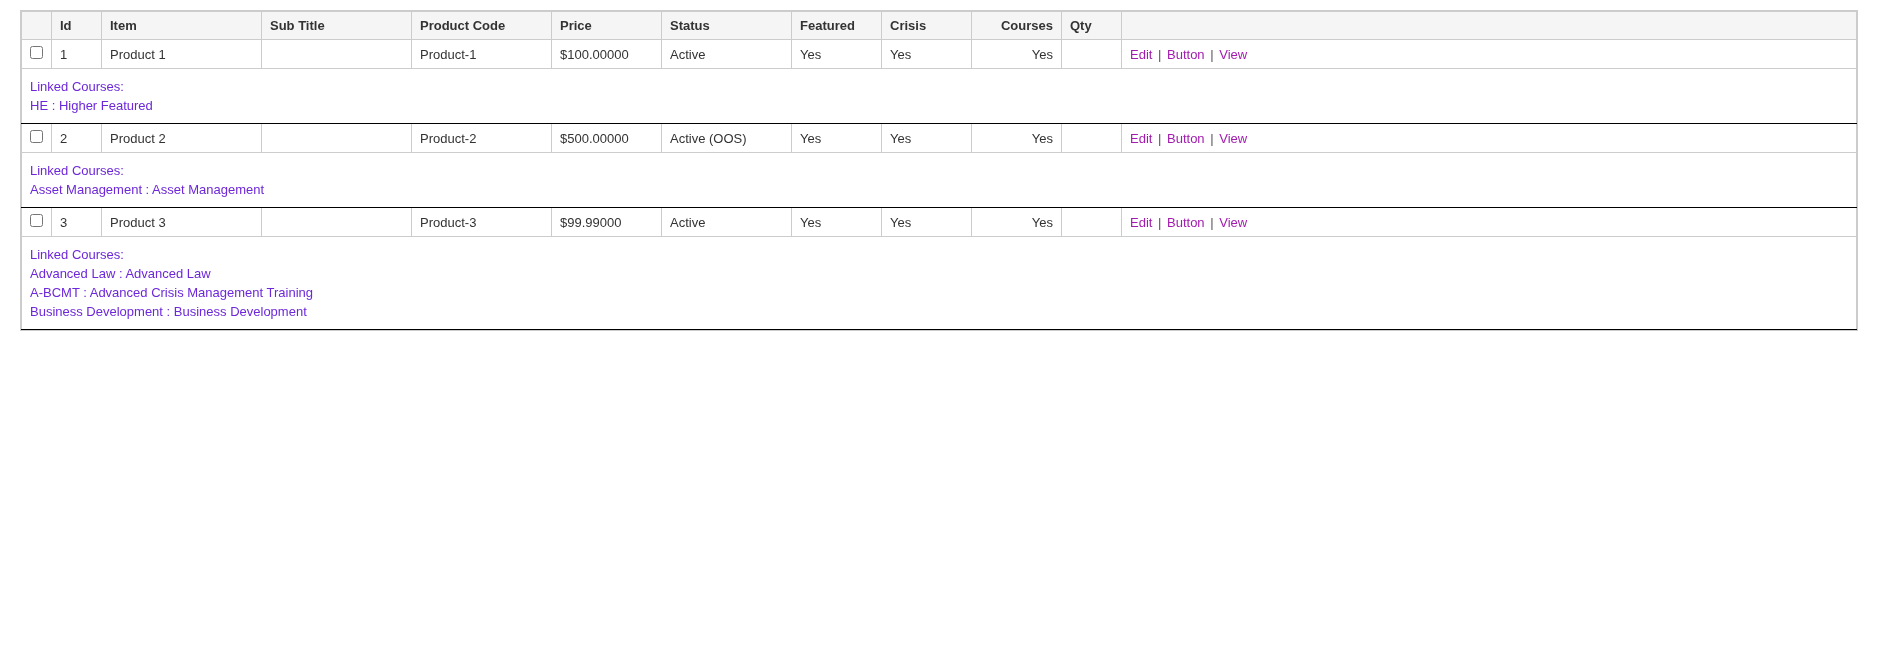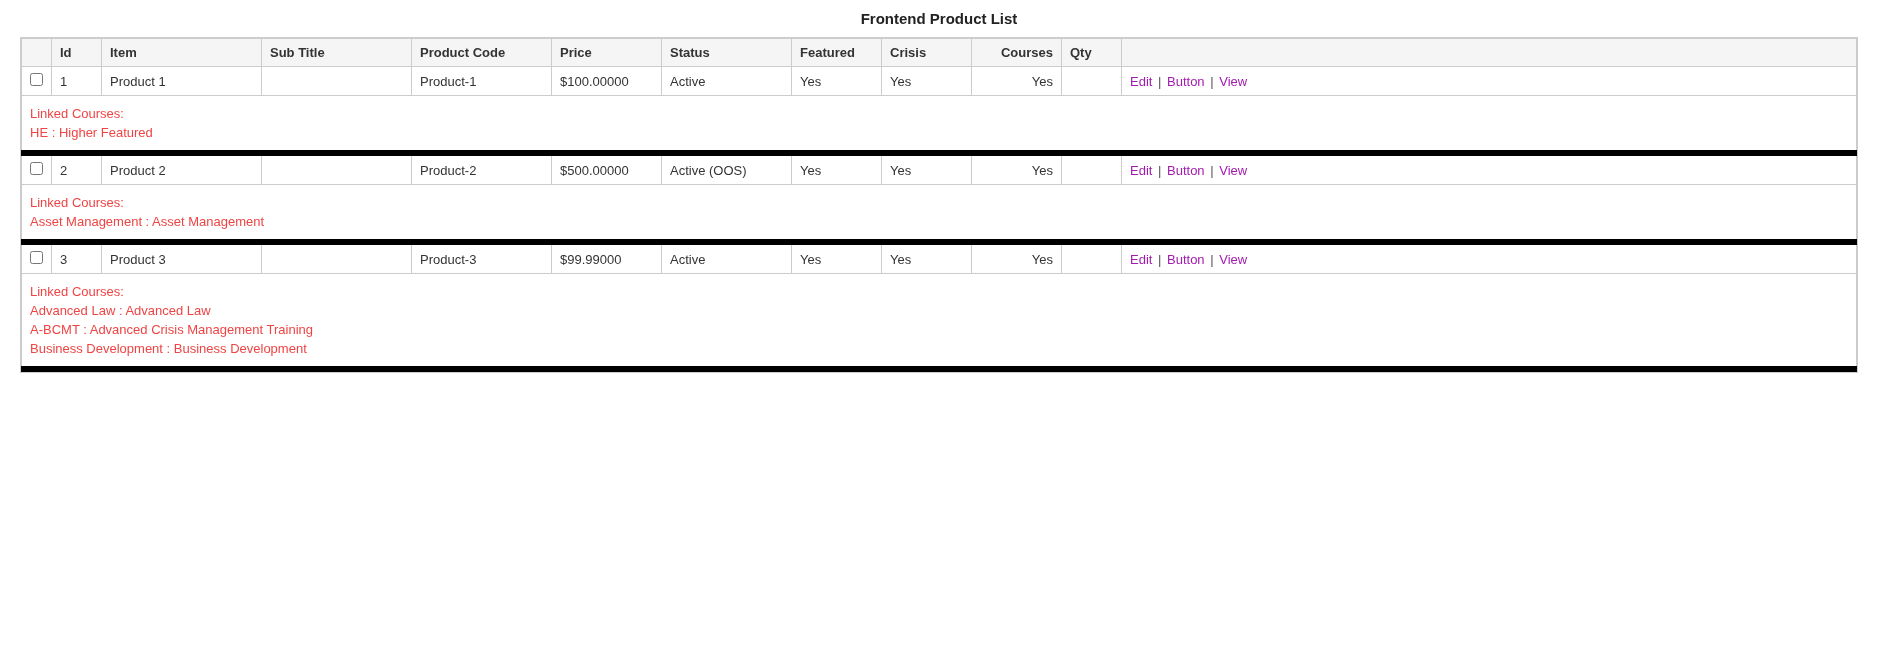--- a/index.html
+++ b/index.html
@@ -42,23 +42,23 @@
       white-space: nowrap;
     }
     tbody tr.main-row td {
       border: 1px solid #ccc;
       padding: 6px 8px;
       vertical-align: middle;
     }
     tbody tr.detail-row td {
       border-left: 1px solid #ccc;
       border-right: 1px solid #ccc;
-      border-bottom: 6px solid #000000;
+      border-bottom: 1px solid #000000;
       padding: 6px 8px 10px 8px;
-      color: #ef4444;
+      color: #6d28d9;
     }
     .action-link {
       color: #a21caf;
       text-decoration: none;
       cursor: pointer;
     }
     .action-sep {
       color: #555;
       margin: 0 2px;
     }
@@ -84,21 +84,20 @@
     .col-featured { width: 90px; }
     .col-managed { width: 90px; }
     .col-courses { width: 90px; text-align: right; }
     .col-qty { width: 60px; }
     .col-actions { }
   </style>
 </head>
 <body>
 
 <div class="page-wrapper">
-  <div class="page-title">Frontend Product List</div>
   <div class="table-container">
     <table>
       <thead>
         <tr>
           <th class="checkbox-cell"></th>
           <th class="col-id">Id</th>
           <th class="col-item">Item</th>
           <th class="col-subtitle">Sub Title</th>
           <th class="col-code">Product Code</th>
           <th class="col-price">Price</th>

